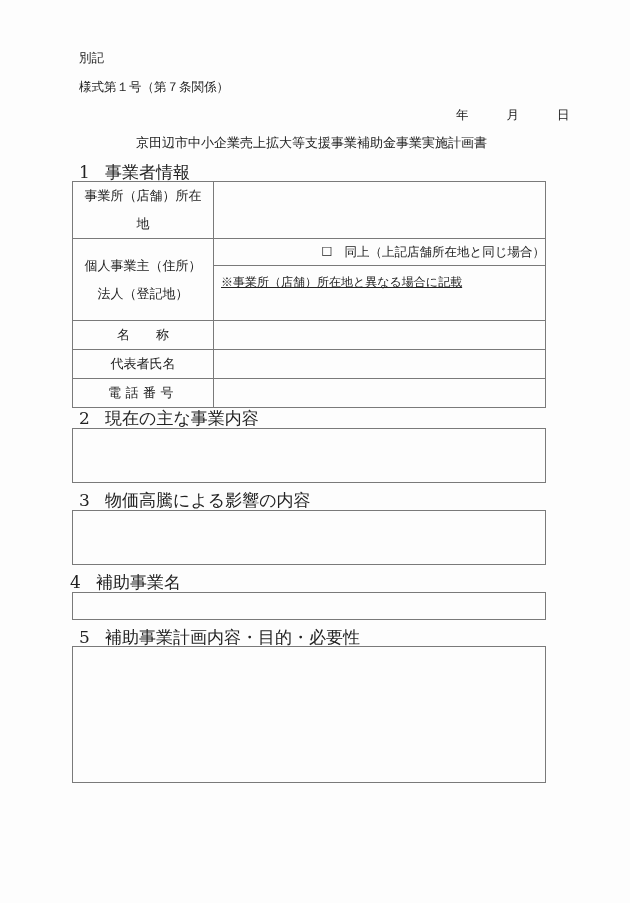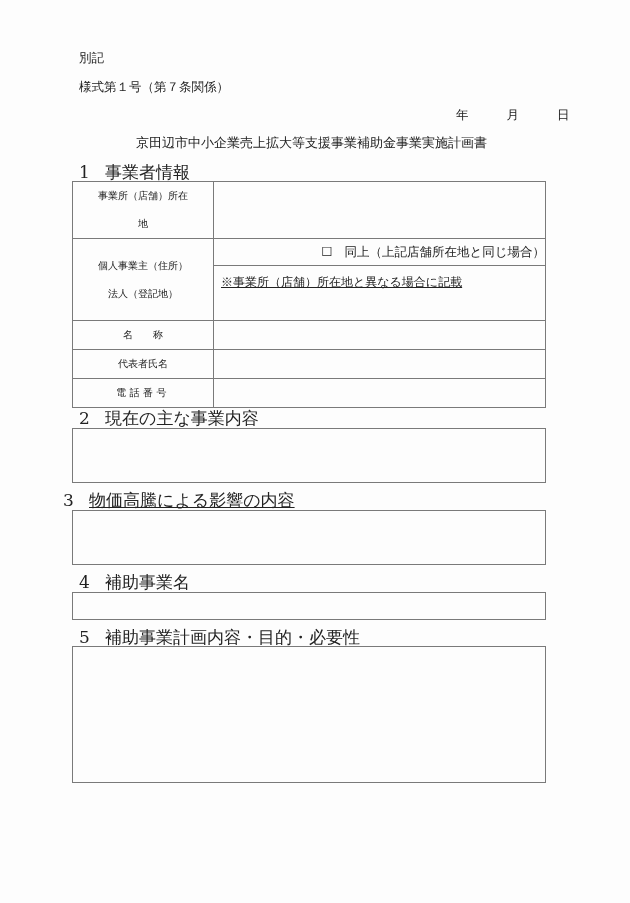--- a/index.html
+++ b/index.html
@@ -8,21 +8,21 @@
     font-family: "DejaVu Serif", "Liberation Serif", serif;
     color: #222; font-size: 12.5px;
   }
   .abs { position: absolute; white-space: nowrap; }
   .line { border: 1px solid #7a7a7a; box-sizing: border-box; position: absolute; background: #fdfdfd; }
   table.info {
     position: absolute; left: 72px; top: 181px; width: 474px;
     border-collapse: collapse; table-layout: fixed;
   }
   table.info td { border: 1px solid #7a7a7a; padding: 0; vertical-align: middle; }
-  td.lab { width: 140px; text-align: center; line-height: 28px; font-size: 10px; }
+  td.lab { width: 140px; text-align: center; line-height: 28px; font-size: 13px; }
   .spaced { letter-spacing: 0.35em; }
   .chk { font-size: 12.5px; padding-left: 7px !important; text-align: right; }
   .note { font-size: 12px; padding: 8px 0 0 7px !important; vertical-align: top !important; text-decoration: underline; }
   .sec { font-size: 17px; }
   .sec .num { display: inline-block; width: 26px; }
 </style>
 </head>
 <body>
 
 <div>
@@ -82,26 +82,26 @@
       <td></td>
     </tr>
   </tbody>
     </table>
 
   <div class="abs sec" style="left:79px;top:407px;">
     <span class="num">2</span><span>現在の主な事業内容</span>
   </div>
   <div class="line" style="left:72px;top:428px;width:474px;height:55px;"></div>
 
-  <div class="abs sec" style="left:63px;top:489px;text-decoration:underline;">
+  <div class="abs sec" style="left:79px;top:489px;">
     <span class="num">3</span><span>物価高騰による影響の内容</span>
   </div>
   <div class="line" style="left:72px;top:510px;width:474px;height:55px;"></div>
 
-  <div class="abs sec" style="left:79px;top:571px;">
+  <div class="abs sec" style="left:70px;top:571px;">
     <span class="num">4</span><span>補助事業名</span>
   </div>
   <div class="line" style="left:72px;top:592px;width:474px;height:28px;"></div>
 
   <div class="abs sec" style="left:79px;top:626px;">
     <span class="num">5</span><span>補助事業計画内容・目的・必要性</span>
   </div>
   <div class="line" style="left:72px;top:646px;width:474px;height:137px;"></div>
 
 </div>

